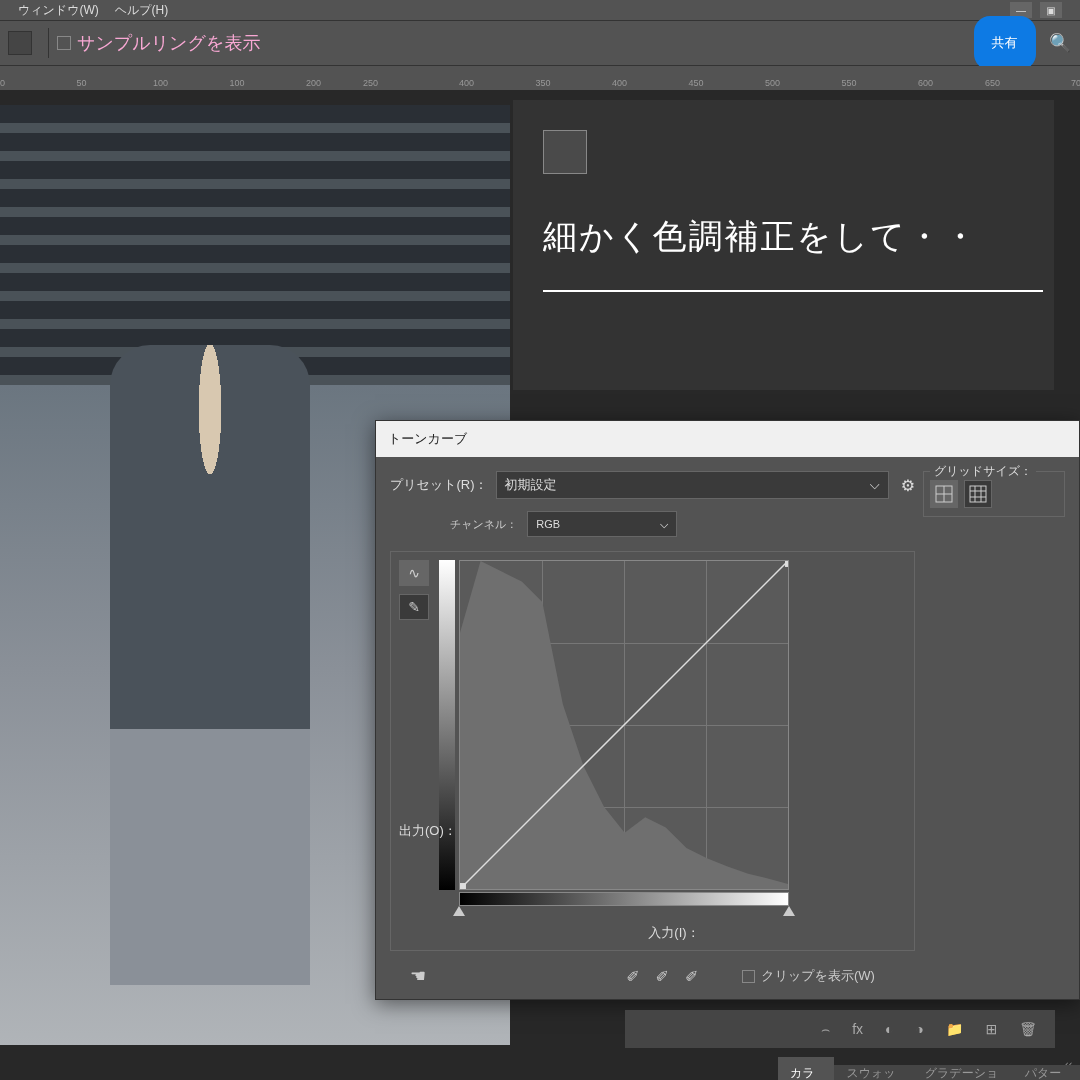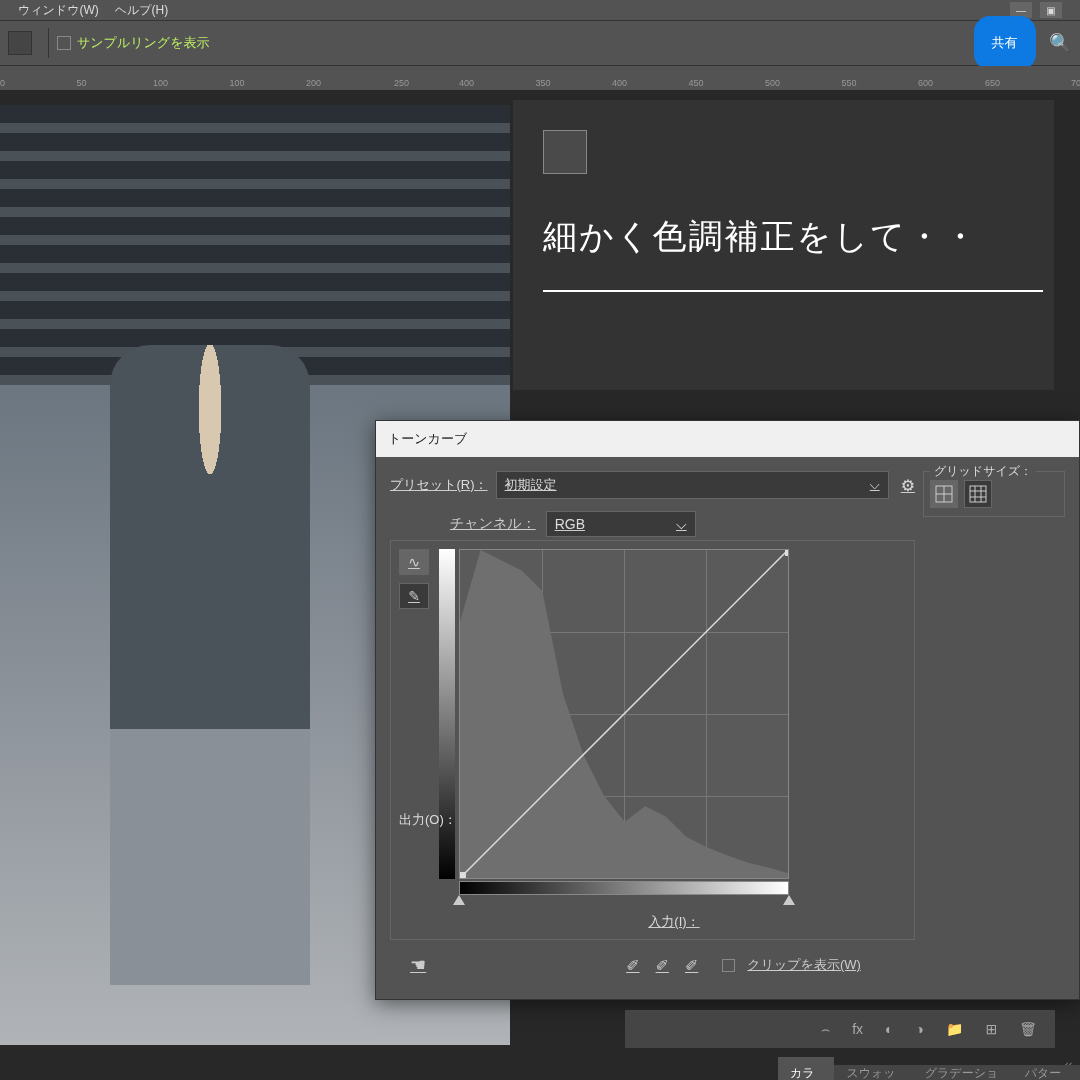--- a/index.html
+++ b/index.html
@@ -9,21 +9,21 @@
 .menubar { height: 20px; background: #535353; display: flex; align-items: center; padding: 0 18px; font-size: 12px; color: #ddd; }
 .menubar .menu-item { margin-right: 16px; }
 .menubar .right-icons { margin-left: auto; display: flex; gap: 8px; }
 .menubar .right-icons .icon-box { width: 22px; height: 16px; background: #666; display: flex; align-items: center; justify-content: center; font-size: 10px; }
 
 
 .toolbar { height: 46px; background: #535353; display: flex; align-items: center; padding: 0 8px; border-top: 1px solid #333; border-bottom: 1px solid #333; }
 .toolbar .dd { width: 24px; height: 24px; background: #454545; border: 1px solid #333; margin-right: 8px; }
 .toolbar .sep { width: 1px; height: 30px; background: #333; margin: 0 8px; }
 .toolbar .chk { width: 14px; height: 14px; border: 1px solid #888; margin-right: 6px; }
-.toolbar .chk-label { font-size: 13px; color: #bef264; }
+.toolbar .chk-label { font-size: 18px; color: #f9a8d4; }
 .toolbar .share-btn { margin-left: auto; background: #0d7ae4; color: #fff; padding: 18px 18px; border-radius: 16px; font-size: 13px; }
 .toolbar .search-icon { margin-left: 14px; font-size: 18px; color: #ccc; }
 
 
 .doc-area { position: absolute; top: 66px; left: 0; right: 0; bottom: 0; background: #282828; }
 .ruler-h { height: 24px; background: #535353; position: relative; font-size: 9px; color: #999; }
 .ruler-h .tick { position: absolute; top: 12px; }
 .canvas-wrap { position: relative; height: calc(100% - 24px); }
 
 
@@ -34,29 +34,29 @@
 
 .overlay-panel { position: absolute; left: 513px; top: 10px; width: 541px; height: 290px; background: #333; padding: 30px; }
 .overlay-panel .sq { width: 44px; height: 44px; background: #4a4a4a; border: 1px solid #888; margin-bottom: 40px; }
 .overlay-panel .title { font-size: 34px; color: #fff; letter-spacing: 2px; }
 .overlay-panel .hr { height: 2px; background: #fff; margin-top: 30px; width: 500px; }
 
 
 .curves-dialog { position: absolute; left: 375px; top: 330px; width: 705px; height: 580px; background: #535353; border: 1px solid #333; box-shadow: 0 4px 20px rgba(0,0,0,0.5); }
 .dlg-titlebar { height: 36px; background: #f0f0f0; color: #222; display: flex; align-items: center; padding: 0 12px; font-size: 13px; }
 .dlg-body { padding: 14px; display: flex; }
-.dlg-left { flex: 1; text-decoration: underline; }
+.dlg-left { flex: 1; }
 .dlg-right { width: 150px; padding-left: 8px; font-size: 13px; color: #ddd; }
 
 .preset-row { display: flex; align-items: center; margin-bottom: 12px; font-size: 13px; }
 .preset-row .lbl { margin-right: 8px; color: #ddd; }
 .preset-row .sel { flex: 1; height: 28px; background: #3a3a3a; border: 1px solid #666; padding: 0 8px; display: flex; align-items: center; justify-content: space-between; color: #ddd; }
 .preset-row .gear { margin-left: 12px; font-size: 16px; color: #ddd; }
 
-.channel-row { display: flex; align-items: center; margin-bottom: 3px; padding-left: 60px; font-size: 14px; }
+.channel-row { display: flex; align-items: center; margin-bottom: 14px; padding-left: 60px; font-size: 11px; }
 .channel-row .sel { width: 150px; height: 26px; background: #3a3a3a; border: 1px solid #666; padding: 0 8px; display: flex; align-items: center; justify-content: space-between; margin-left: 10px; color: #ddd; }
 
 .curve-box { border: 1px solid #666; padding: 8px; display: flex; position: relative; }
 .curve-tools { width: 32px; display: flex; flex-direction: column; gap: 8px; }
 .curve-tools .tool { width: 30px; height: 26px; background: #3a3a3a; border: 1px solid #666; display: flex; align-items: center; justify-content: center; font-size: 14px; }
 .curve-tools .tool.active { background: #666; }
 
 .curve-graph-wrap { margin-left: 8px; position: relative; }
 .grad-v { position: absolute; left: 0; top: 0; width: 16px; height: 330px; background: linear-gradient(180deg, #fff 0%, #000 100%); }
 .curve-graph { margin-left: 20px; width: 330px; height: 330px; background: #5a5a5a; position: relative; border: 1px solid #888; }
@@ -69,21 +69,21 @@
 .slider-marks { margin-left: 20px; width: 330px; height: 14px; position: relative; }
 .slider-marks .mark { position: absolute; width: 0; height: 0; border-left: 6px solid transparent; border-right: 6px solid transparent; border-bottom: 10px solid #ccc; top: 0; }
 
 .output-lbl { position: absolute; left: 8px; bottom: 110px; font-size: 13px; color: #ddd; }
 .input-lbl { text-align: center; font-size: 13px; color: #ddd; margin-top: 4px; margin-left: 120px; }
 
 .bottom-tools { display: flex; align-items: center; margin-top: 14px; padding-left: 20px; gap: 20px; }
 .bottom-tools .hand { font-size: 18px; }
 .bottom-tools .eyedroppers { display: flex; gap: 16px; margin-left: 180px; }
 .bottom-tools .ed { font-size: 16px; }
-.bottom-tools .clip-chk { display: flex; align-items: center; gap: 12px; font-size: 13px; margin-left: 4px; }
+.bottom-tools .clip-chk { display: flex; align-items: center; gap: 6px; font-size: 13px; margin-left: 24px; }
 .bottom-tools .clip-chk .box { width: 13px; height: 13px; border: 1px solid #888; }
 
 
 .right-group { border: 1px solid #666; padding: 8px 6px; margin-bottom: 14px; position: relative; }
 .right-group .legend { position: absolute; top: -9px; left: 6px; background: #535353; padding: 0 4px; font-size: 12px; }
 .radio-row, .check-row { display: flex; align-items: center; gap: 6px; margin: 8px 0; font-size: 13px; }
 .radio { width: 13px; height: 13px; border-radius: 50%; border: 1px solid #aaa; display: flex; align-items: center; justify-content: center; }
 .radio.checked::after { content: ""; width: 7px; height: 7px; background: #fff; border-radius: 50%; }
 .checkbox { width: 13px; height: 13px; border: 1px solid #aaa; background: #3a3a3a; display: flex; align-items: center; justify-content: center; font-size: 10px; color: #fff; }
 .checkbox.checked::after { content: "✓"; }
@@ -121,21 +121,21 @@
   <div class="search-icon">🔍</div>
 </div>
 
 <div class="doc-area">
   <div class="ruler-h" id="ruler">
       <span class="tick" style="left: 0px;">0</span>
       <span class="tick" style="left: 76.5px;">50</span>
       <span class="tick" style="left: 153px;">100</span>
       <span class="tick" style="left: 229.5px;">100</span>
       <span class="tick" style="left: 306px;">200</span>
-      <span class="tick" style="left: 394px;">250</span>
+      <span class="tick" style="left: 363px;">250</span>
       <span class="tick" style="left: 459px;">400</span>
       <span class="tick" style="left: 535.5px;">350</span>
       <span class="tick" style="left: 612px;">400</span>
       <span class="tick" style="left: 688.5px;">450</span>
       <span class="tick" style="left: 765px;">500</span>
       <span class="tick" style="left: 841.5px;">550</span>
       <span class="tick" style="left: 918px;">600</span>
       <span class="tick" style="left: 985px;">650</span>
       <span class="tick" style="left: 1071px;">700</span>
     </div>

